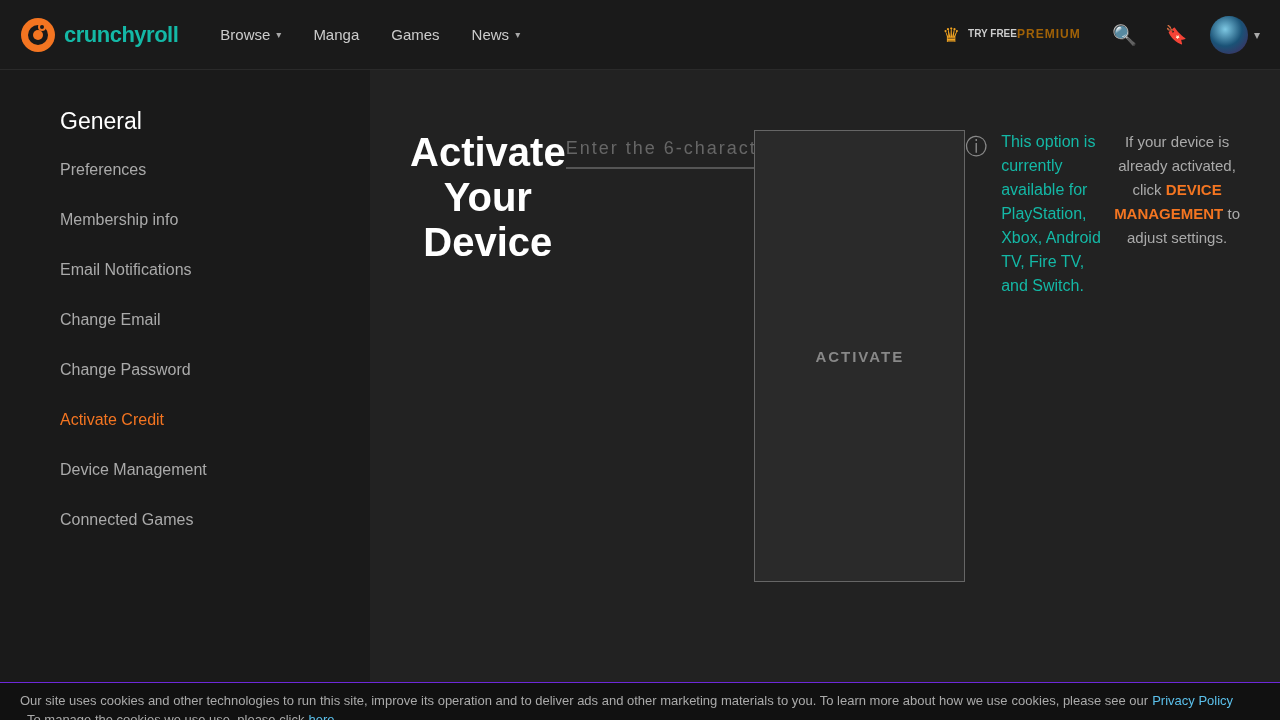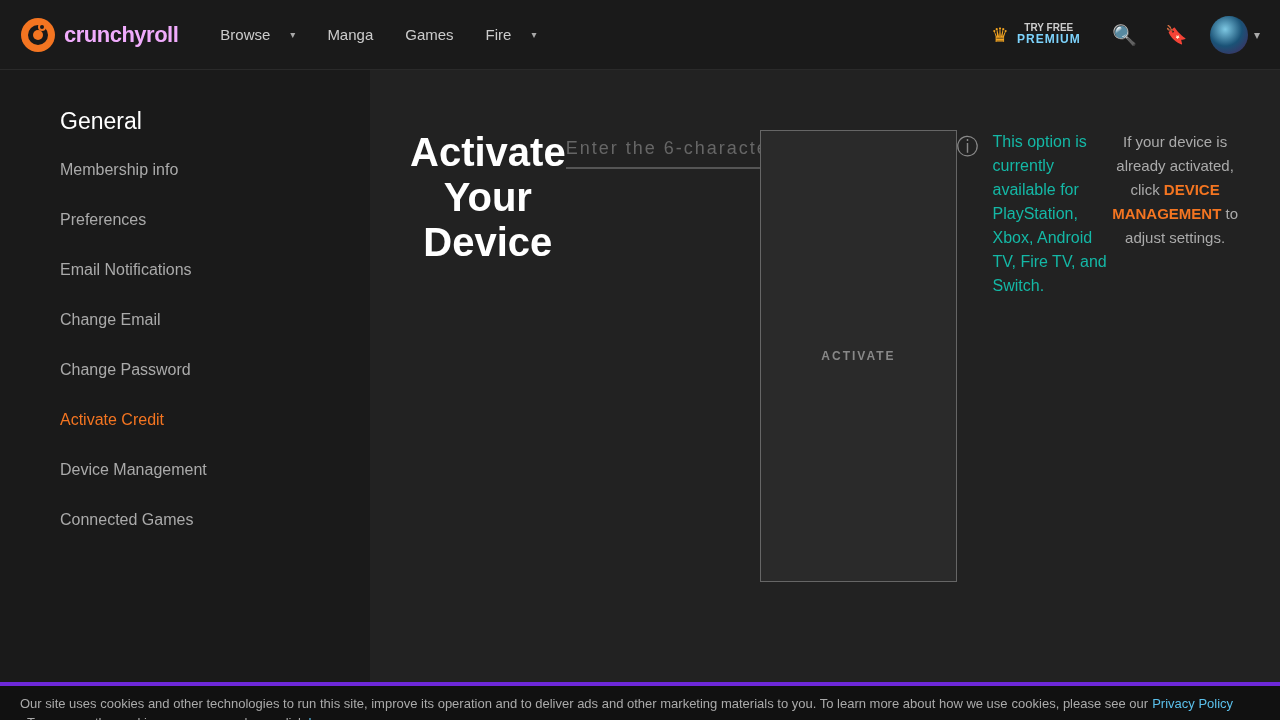--- a/index.html
+++ b/index.html
@@ -34,39 +34,39 @@
     }
 
     .logo-icon {
       width: 36px;
       height: 36px;
     }
 
     .logo-text {
       font-size: 22px;
       font-weight: bold;
-      color: #f0abfc;
+      color: #14b8a6;
       letter-spacing: -0.5px;
     }
 
     nav {
       display: flex;
       align-items: center;
       gap: 8px;
       flex: 1;
     }
 
     .nav-item {
       color: #cccccc;
       font-size: 15px;
       padding: 8px 12px;
       cursor: pointer;
       display: flex;
       align-items: center;
-      gap: 20px;
+      gap: 6px;
       transition: color 0.2s;
     }
 
     .chevron-down {
       font-size: 10px;
       opacity: 0.8;
     }
 
     .header-right {
       display: flex;
@@ -85,34 +85,33 @@
       padding: 6px 10px;
     }
 
     .crown-icon {
       font-size: 20px;
       color: #f4a521;
     }
 
     .premium-text {
       display: flex;
-      flex-direction: column;
       line-height: 1.1;
     }
 
     .try-free {
       font-size: 10px;
       color: #cccccc;
       font-weight: bold;
     }
 
     .premium-label {
       font-size: 12px;
       font-weight: bold;
-      color: #7dd3fc;
+      color: #a16207;
       letter-spacing: 1px;
     }
 
     .icon-btn {
       background: none;
       border: none;
       color: #cccccc;
       cursor: pointer;
       font-size: 20px;
       padding: 6px;
@@ -232,21 +231,21 @@
     .code-input::placeholder {
       color: #666666;
     }
 
     .activate-btn {
       display: block;
       margin: 0 auto 40px;
       background: #2a2a2a;
       border: 1.5px solid #666666;
       color: #888888;
-      font-size: 12px;
+      font-size: 15px;
       font-weight: bold;
       letter-spacing: 2px;
       padding: 14px 60px;
       cursor: pointer;
       transition: background 0.2s;
     }
 
     .info-box {
       display: flex;
       align-items: flex-start;
@@ -290,21 +289,21 @@
       left: 0;
       right: 0;
       background-color: #111111;
       padding: 10px 20px;
       font-size: 13px;
       color: #aaaaaa;
       display: flex;
       align-items: center;
       gap: 4px;
       flex-wrap: wrap;
-      border-top: 4px solid #6d28d9;
+      border-top: 1px solid #6d28d9;
       z-index: 20;
       height: 38px;
       overflow: hidden;
     }
 
     .cookie-link {
       color: #5bc0eb;
       cursor: pointer;
       text-decoration: none;
     }
@@ -335,21 +334,21 @@
       <span>Browse</span>
       <span class="chevron-down">▾</span>
     </div>
     <div class="nav-item">
       <span>Manga</span>
     </div>
     <div class="nav-item">
       <span>Games</span>
     </div>
     <div class="nav-item">
-      <span>Fire</span>
+      <span>News</span>
       <span class="chevron-down">▾</span>
     </div>
   </nav>
 
   <div class="header-right">
     <button class="premium-btn">
       <span class="crown-icon">♛</span>
       <div class="premium-text">
         <span class="try-free">TRY FREE</span>
         <span class="premium-label">PREMIUM</span>
@@ -369,24 +368,24 @@
     </div>
   </div>
 </header>
 
 <div class="main-layout">
 
   <aside class="sidebar">
     <div class="sidebar-section-title">General</div>
 
     <div class="sidebar-item">
+      <span>Preferences</span>
+    </div>
+    <div class="sidebar-item">
       <span>Membership info</span>
-    </div>
-    <div class="sidebar-item">
-      <span>Preferences</span>
     </div>
     <div class="sidebar-item">
       <span>Email Notifications</span>
     </div>
     <div class="sidebar-item">
       <span>Change Email</span>
     </div>
     <div class="sidebar-item">
       <span>Change Password</span>
     </div>

